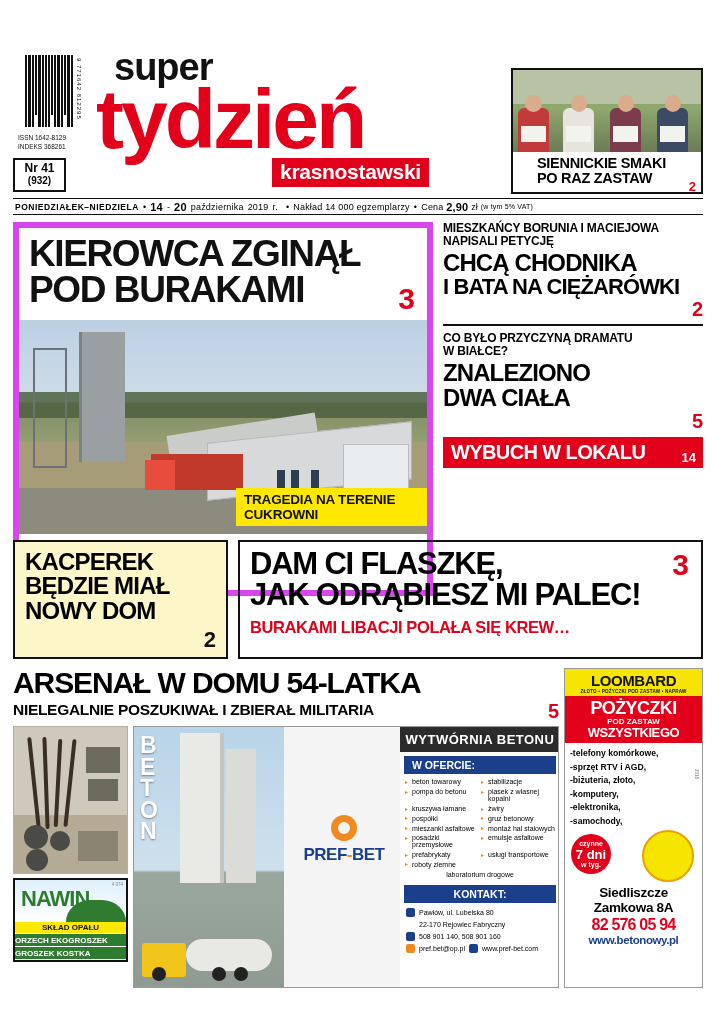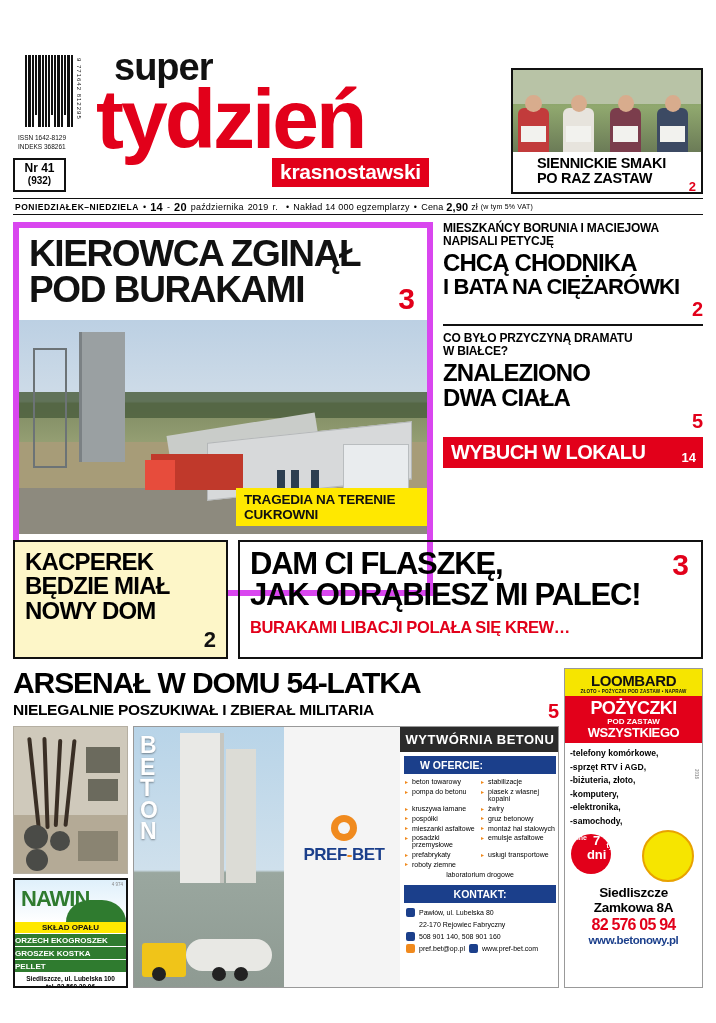--- a/index.html
+++ b/index.html
@@ -119,21 +119,21 @@
   .arsenal .sub-wrap { position:relative; width:546px; margin-top:3px; }
   .arsenal .sub { font-size:15.5px; font-weight:bold; letter-spacing:-0.3px; }
   .arsenal .pg { position:absolute; right:0; top:-1px; font-size:20px; font-weight:bold; color:#e2001a; }
 
   .gunphoto { position:absolute; left:13px; top:726px; width:115px; height:148px; background:#cfc9bb; overflow:hidden; border:1px solid #b5afa2;}
   .gunphoto .shelf { position:absolute; left:0; right:0; bottom:0; height:58px; background:#b4aa96; }
   .gunphoto .rifle { position:absolute; width:4px; background:#3a2f25; border-radius:2px; }
   .gunphoto .ball { position:absolute; border-radius:50%; background:#4a4b47; }
   .gunphoto .box { position:absolute; background:#6b6a5d; }
 
-  .nawin { position:absolute; left:13px; top:878px; width:115px; height:110px; border:2px solid #111; background:#fff; overflow:hidden; font-size:7px;}
+  .nawin { position:absolute; left:13px; top:878px; width:115px; height:84px; border:2px solid #111; background:#fff; overflow:hidden; font-size:7px;}
   .nawin .top { height:42px; background:linear-gradient(180deg,#dff0fb 0%,#ffffff 100%); position:relative; }
   .nawin .top .n { position:absolute; left:6px; top:6px; font-size:22px; font-weight:bold; color:#111; letter-spacing:-1px;}
   .nawin .top .n span { color:#2f7b2f; }
   .nawin .top .hill { position:absolute; right:0; bottom:0; width:60px; height:22px; background:#2f7b2f; border-radius:40% 40% 0 0 / 100% 100% 0 0; }
   .nawin .top .code { position:absolute; right:3px; top:2px; font-size:4.5px; color:#888; }
   .nawin .bar { background:#ffe800; color:#111; font-weight:bold; font-size:8px; text-align:center; padding:1px 0; }
   .nawin .row { background:#2f7b2f; color:#fff; font-weight:bold; font-size:8px; text-align:left; padding:1.5px 0; border-top:1px solid #fff;}
   .nawin .foot { font-size:6.5px; text-align:center; padding:3px 2px; line-height:1.3; font-weight:bold;}
 
   
@@ -149,21 +149,21 @@
 
   .pb-mid { position:absolute; left:150px; top:0; width:116px; height:100%; background:#f4f4f4; }
   .pb-logo { position:absolute; left:160px; top:88px; width:100px; text-align:center; }
   .pb-logo .mark { width:26px; height:26px; border-radius:50%; background:#f08a1e; margin:0 auto 4px auto; position:relative;}
   .pb-logo .mark:after { content:""; position:absolute; left:7px; top:7px; width:12px; height:12px; border-radius:50%; background:#f4f4f4; }
   .pb-logo .txt { font-size:17px; font-weight:bold; color:#1b3f8b; letter-spacing:-0.5px; }
   .pb-logo .txt em { color:#f08a1e; font-style:normal; }
 
   .pb-right { position:absolute; left:266px; top:0; width:160px; height:100%; background:#ffffff; }
   .pb-title { background:#2b2b2b; color:#fff; font-size:13px; font-weight:bold; text-align:center; padding:5px 0; letter-spacing:0.5px;}
-  .pb-offer-h { background:#1b3f8b; color:#fff; font-size:10.5px; font-weight:bold; padding:3px 16px; margin:4px 4px 3px 4px; }
+  .pb-offer-h { background:#1b3f8b; color:#fff; font-size:10.5px; font-weight:bold; padding:3px 8px; margin:4px 4px 3px 4px; }
   .pb-list { display:flex; flex-wrap:wrap; padding:0 4px; }
   .pb-list li { list-style:none; width:50%; font-size:7px; padding:1.4px 0 1.4px 8px; position:relative; }
   .pb-list li:before { content:"▸"; position:absolute; left:1px; top:1px; color:#f08a1e; font-size:6px; }
   .pb-list li.full { width:100%; text-align:center; padding-left:0; }
   .pb-list li.full:before { content:""; }
   .pb-contact-h { background:#1b3f8b; color:#fff; font-size:10.5px; font-weight:bold; text-align:center; padding:3px 0; margin:6px 4px 4px 4px; }
   .pb-contact { font-size:7px; line-height:1.7; padding:0 6px; }
   .pb-contact .ln { display:flex; align-items:flex-start; gap:4px; }
   .pb-contact .ic { width:9px; height:9px; background:#1b3f8b; border-radius:2px; flex:0 0 9px; margin-top:1px; }
   .pb-contact .ic.o { background:#f08a1e; }
@@ -176,21 +176,21 @@
   .lb-red { background:#e2001a; color:#fff; text-align:center; padding:3px 2px 4px 2px; }
   .lb-red .a { font-size:18px; font-weight:bold; letter-spacing:-0.6px; line-height:1; }
   .lb-red .b { font-size:8px; font-weight:bold; }
   .lb-red .c { font-size:13px; font-weight:bold; letter-spacing:-0.4px; line-height:1; }
   .lb-body { padding:4px 5px 0 5px; font-size:8.6px; font-weight:bold; line-height:1.58; position:relative; }
   .lb-body .code { position:absolute; right:2px; top:26px; font-size:4.5px; color:#999; writing-mode:vertical-rl;}
   .lb-badges { position:relative; height:58px; }
   .lb-badges .clock {
     position:absolute; left:6px; top:6px; width:40px; height:40px; border-radius:50%;
     background:#e2001a; color:#fff; font-size:7px; font-weight:bold; text-align:center;
-    display:flex; flex-direction:row; justify-content:center; line-height:1.05;
+    display:flex; flex-direction:column; justify-content:center; line-height:1.05;
   }
   .lb-badges .clock b { font-size:13px; display:block; }
   .lb-badges .hand {
     position:absolute; right:8px; top:2px; width:52px; height:52px; border-radius:50%;
     background:#f6e500; border:2px solid #e8a200;
   }
   .lb-foot { text-align:center; }
   .lb-foot .city { font-size:13.5px; font-weight:bold; letter-spacing:-0.3px; line-height:1.05; }
   .lb-foot .tel { font-size:16px; font-weight:bold; color:#e2001a; letter-spacing:-0.8px; margin-top:1px;}
   .lb-foot .www { font-size:11.5px; font-weight:bold; color:#1b3f8b; letter-spacing:-0.4px; }

